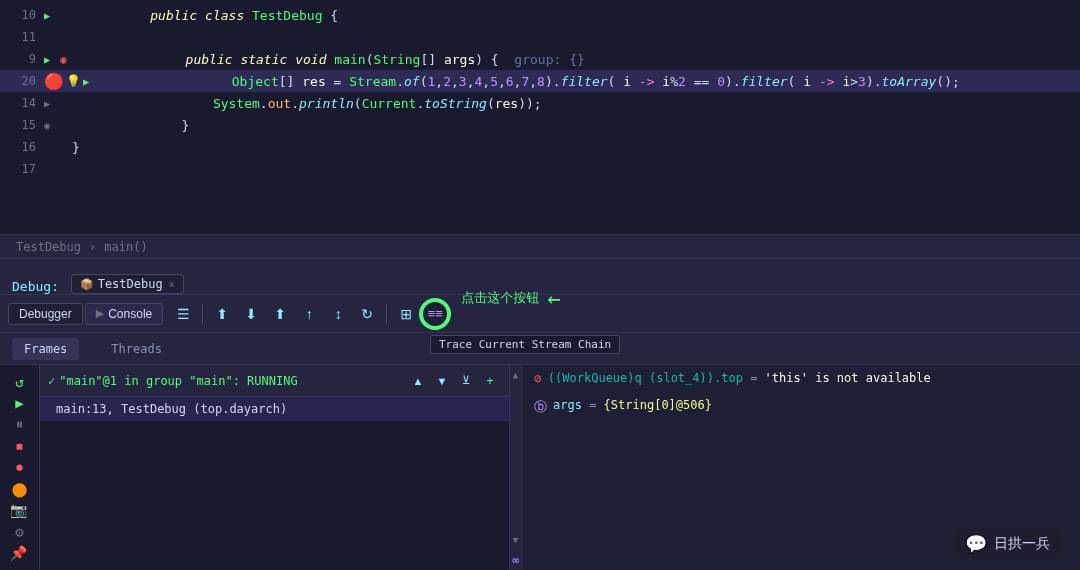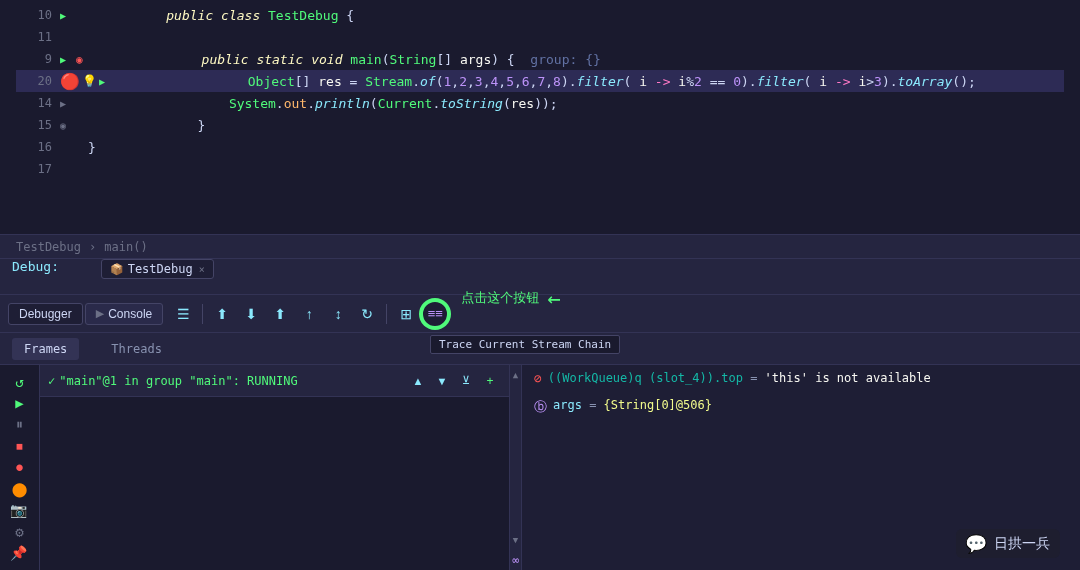--- a/index.html
+++ b/index.html
@@ -15,21 +15,21 @@
 
     
     .editor-area {
       background: #1a1a2e;
       height: 235px;
       position: relative;
       border-bottom: 1px solid #333355;
     }
 
     .code-lines {
-      padding: 4px 16px;
+      padding: 4px 0;
     }
 
     .code-line {
       display: flex;
       align-items: center;
       height: 22px;
       padding: 0 8px;
       position: relative;
     }
 
@@ -81,24 +81,23 @@
       font-size: 12px;
       color: #8be9fd;
     }
     .breadcrumb span { color: #6c7086; margin: 0 4px; }
 
     
     .debug-header {
       background: #252540;
       height: 36px;
       display: flex;
-      align-items: flex-start;
+      align-items: flex-end;
       padding: 0 12px;
       border-bottom: 1px solid #333355;
-      gap: 30px;
     }
 
     .debug-label {
       color: #8be9fd;
       font-size: 13px;
       margin-right: 12px;
     }
 
     .debug-tab {
       display: flex;
@@ -479,20 +478,23 @@
         <span style="color:#50fa7b; font-size:12px; margin-right:4px;">✓</span>
         <span style="color:#50fa7b; font-size:12px; flex:1;">"main"@1 in group "main": RUNNING</span>
         <div style="display:flex; gap:2px;">
           <button class="toolbar-btn" style="width:22px; height:22px; font-size:11px;">▲</button>
           <button class="toolbar-btn" style="width:22px; height:22px; font-size:11px;">▼</button>
           <button class="toolbar-btn" style="width:22px; height:22px; font-size:11px;">⊻</button>
           <button class="toolbar-btn" style="width:22px; height:22px; font-size:12px; color:#50fa7b;">+</button>
         </div>
       </div>
 
+      <div style="background:#252550; padding:5px 16px; font-size:12px;">
+        <span style="color:#cdd6f4;">main:13, TestDebug (top.dayarch)</span>
+      </div>
 
       <div style="flex:1;"></div>
     </div>
 
     <div style="width:12px; background:#252540; border-right:1px solid #333355; display:flex; flex-direction:column;">
       <div style="height:20px; display:flex; align-items:center; justify-content:center; color:#6c7086; font-size:9px; cursor:pointer;">▲</div>
       <div style="flex:1;"></div>
       <div style="height:20px; display:flex; align-items:center; justify-content:center; color:#6c7086; font-size:9px; cursor:pointer;">▼</div>
       <div style="height:20px; display:flex; align-items:center; justify-content:center; color:#bd93f9; font-size:11px; cursor:pointer;">∞</div>
     </div>

